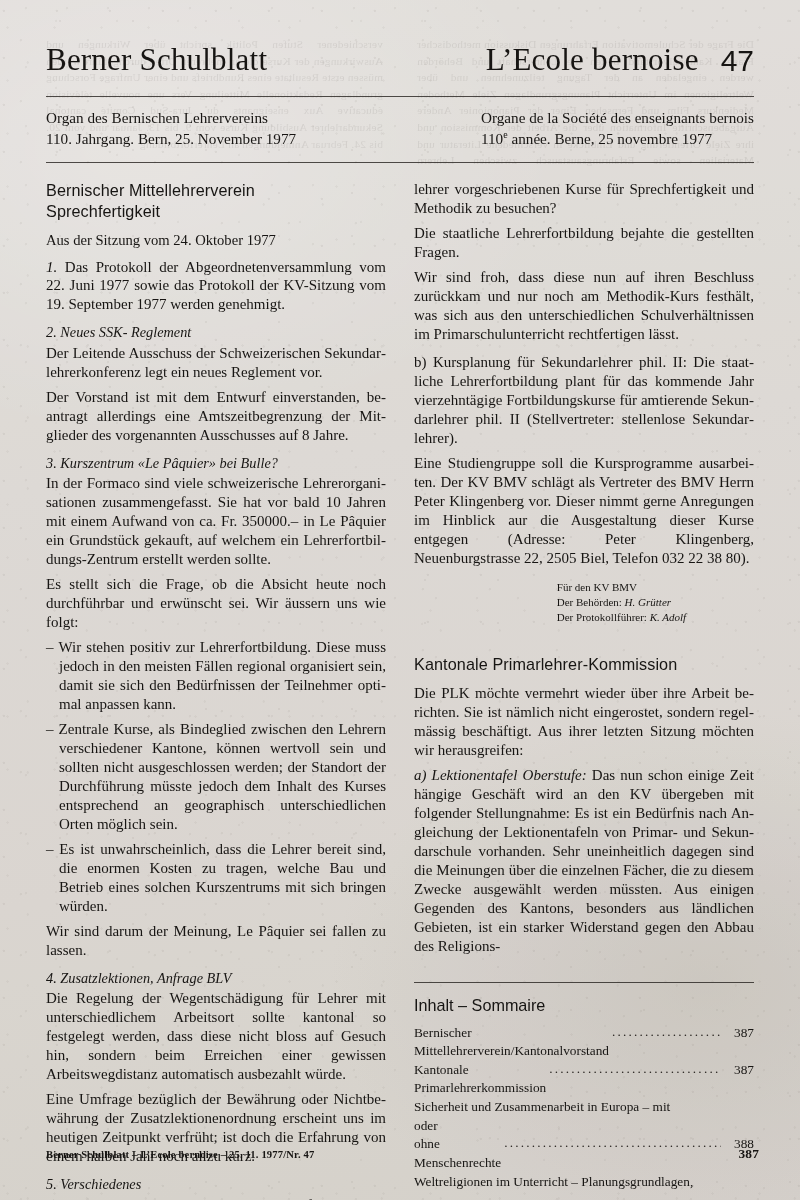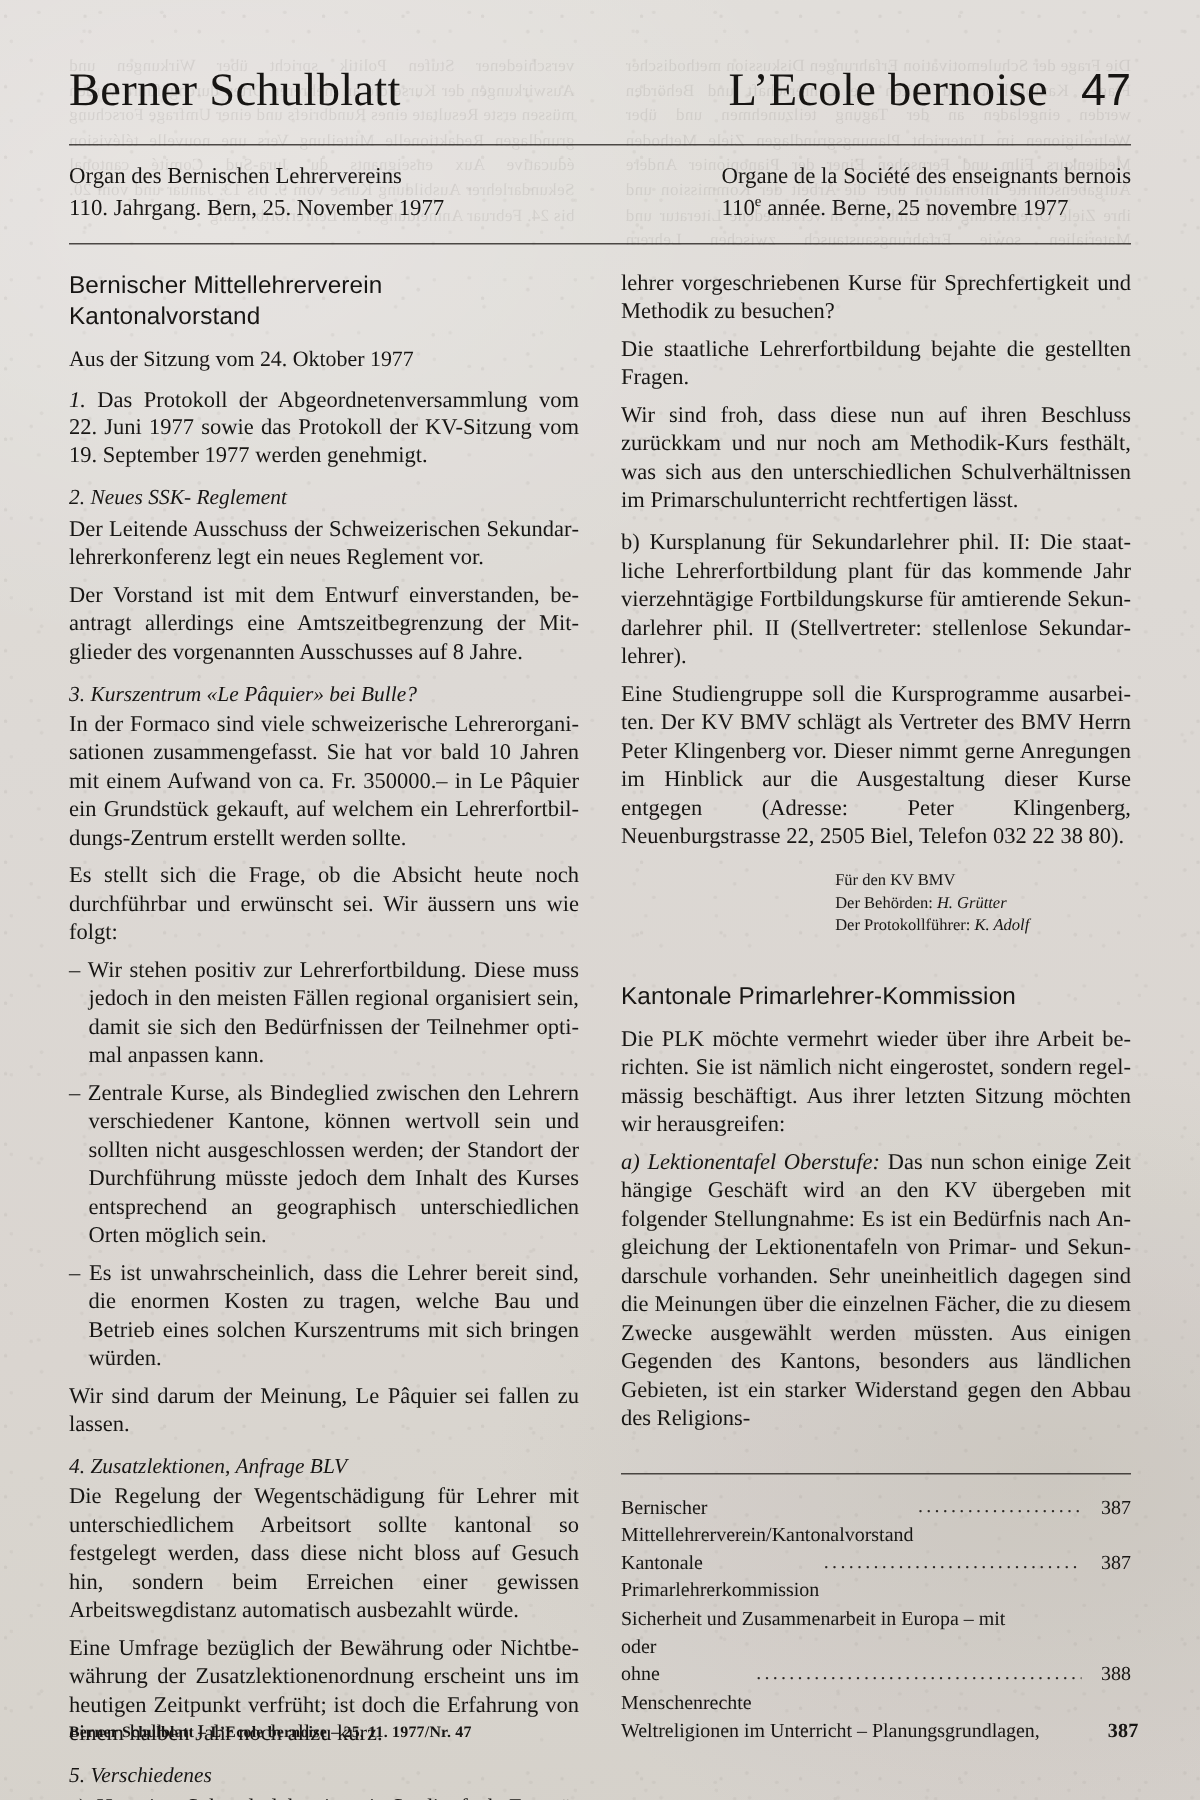--- a/index.html
+++ b/index.html
@@ -288,21 +288,21 @@
     </div>
 
     <hr class="rule rule-bottom">
 
     <div class="columns">
 
       <div class="col">
 
         <h1 class="sec-head">
           <span>Bernischer Mittellehrerverein</span><br>
-          <span>Kantonalvorstand</span>
+          <span>Sprechfertigkeit</span>
         </h1>
 
         <div class="sub-head-bold">Aus der Sitzung vom 24. Oktober 1977</div>
 
         <p class="body"><span class="num">1.</span><span> Das Protokoll der Abgeordnetenversammlung vom 22. Juni 1977 sowie das Protokoll der KV-Sitzung vom 19. September 1977 werden genehmigt.</span></p>
 
         <div class="item-head">2. Neues SSK- Reglement</div>
         <p class="body">Der Leitende Ausschuss der Schweizerischen Sekundar­lehrerkonferenz legt ein neues Reglement vor.</p>
         <p class="body">Der Vorstand ist mit dem Entwurf einverstanden, be­antragt allerdings eine Amtszeitbegrenzung der Mit­glieder des vorgenannten Ausschusses auf 8 Jahre.</p>
 
@@ -340,20 +340,21 @@
         </div>
 
         <div class="gap-lg"></div>
 
         <h2 class="sec-head">Kantonale Primarlehrer-Kommission</h2>
         <p class="body">Die PLK möchte vermehrt wieder über ihre Arbeit be­richten. Sie ist nämlich nicht eingerostet, sondern regel­mässig beschäftigt. Aus ihrer letzten Sitzung möchten wir herausgreifen:</p>
         <p class="body"><span class="num">a) Lektionentafel Oberstufe:</span><span> Das nun schon einige Zeit hängige Geschäft wird an den KV übergeben mit folgen­der Stellungnahme: Es ist ein Bedürfnis nach An­gleichung der Lektionentafeln von Primar- und Sekun­darschule vorhanden. Sehr uneinheitlich dagegen sind die Meinungen über die einzelnen Fächer, die zu diesem Zwecke ausgewählt werden müssten. Aus einigen Gegen­den des Kantons, besonders aus ländlichen Gebieten, ist ein starker Widerstand gegen den Abbau des Religions-</span></p>
 
         <div class="toc-wrap">
           <hr class="toc-rule">
+          <div class="toc-title">Inhalt – Sommaire</div>
           <ul class="toc-list">
 
             <li class="toc-row">
               <span class="toc-label">Bernischer Mittellehrerverein/Kantonalvorstand</span>
               <span class="toc-dots">.......................................................</span>
               <span class="toc-page">387</span>
             </li>
 
             <li class="toc-row">
               <span class="toc-label">Kantonale Primarlehrerkommission</span>

